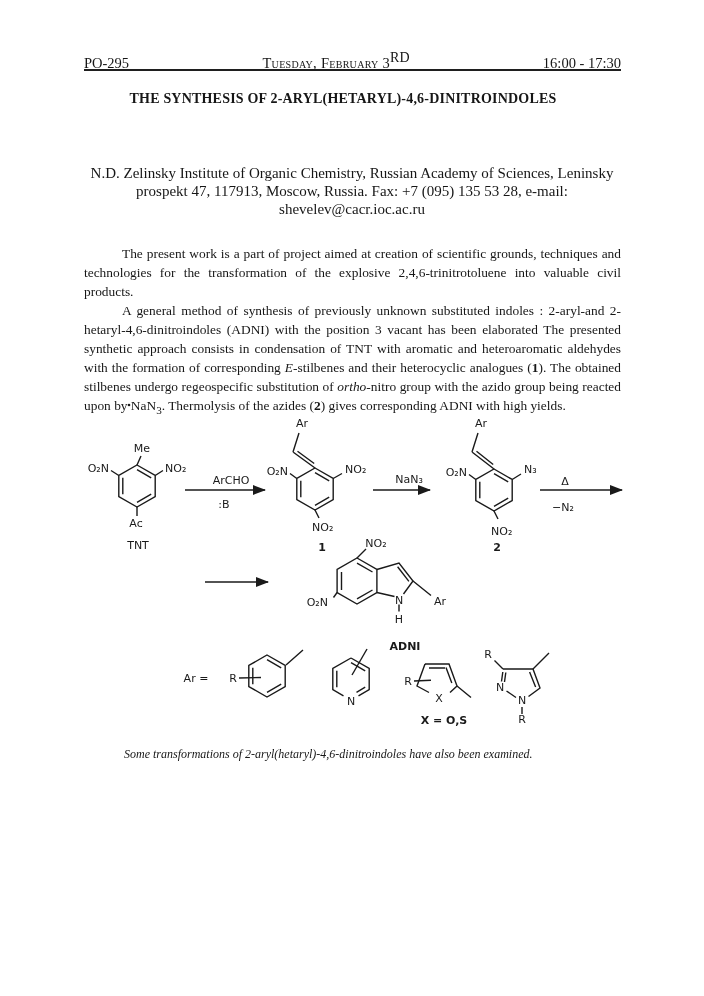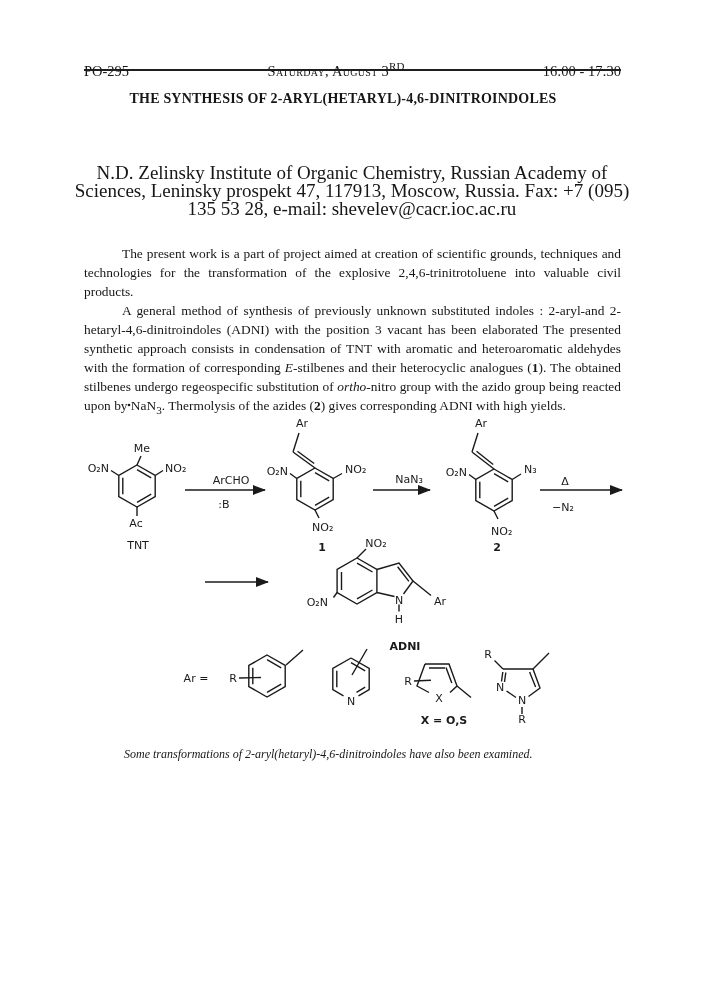--- a/index.html
+++ b/index.html
@@ -1,30 +1,30 @@
 <!DOCTYPE html>
 <html><head>
 <meta charset="utf-8">
 <style>
   html,body{margin:0;padding:0;background:#ffffff;}
   .page{position:relative;width:704px;height:996px;background:#ffffff;
         font-family:"Liberation Serif",serif;color:#161616;overflow:hidden;}
-  .header{position:absolute;top:60px;left:84px;width:537px;display:flex;
+  .header{position:absolute;top:50px;left:84px;width:537px;display:flex;
           justify-content:space-between;align-items:baseline;font-size:14.5px;}
   .header .hc{font-variant:small-caps;letter-spacing:.3px;}
-  .header sup{font-size:11px;vertical-align:super;letter-spacing:0;}
+  .header sup{font-size:14px;vertical-align:super;letter-spacing:0;}
   .rule{position:absolute;top:69px;left:84px;width:537px;height:0;
         border-top:2.8px solid #1f1f1f;}
   .title{position:absolute;top:91px;left:51px;width:584px;text-align:center;
          font-weight:bold;font-size:14px;letter-spacing:.2px;}
   .authors{position:absolute;top:123px;left:84px;width:537px;text-align:center;
            font-size:13.5px;line-height:18px;}
   .authors .ul{text-decoration:underline;}
   .affil{position:absolute;top:164px;left:64px;width:576px;text-align:center;
-         font-size:19px;line-height:18px;}
+         font-size:15px;line-height:18px;}
   .bodytext{position:absolute;top:216px;left:84px;width:537px;font-size:13.4px;
             line-height:19px;text-align:justify;margin-top:28px;}
   .bodytext p{margin:0;text-indent:38px;}
   .closing{position:absolute;top:747px;left:84px;width:537px;font-size:12px;
            text-indent:40px;font-style:italic;}
   .ack{position:absolute;top:780px;left:84px;width:537px;font-size:13.4px;
        line-height:19px;text-align:justify;}
   .ack b{letter-spacing:.2px;}
   .scheme{position:absolute;top:400px;left:60px;}
   .scheme text{font-family:"DejaVu Sans",sans-serif;font-size:11px;fill:#1a1a1a;}
@@ -32,21 +32,21 @@
   .scheme line,.scheme path{stroke:#1a1a1a;stroke-width:1.4;fill:none;}
   .scheme path.fill{fill:#1a1a1a;stroke:none;}
 </style>
 </head>
 <body>
 
 <div class="page">
 
   <div class="header">
     <span>PO-295</span>
-    <span class="hc"><span>Saturday, August 3</span><sup>RD</sup></span>
+    <span class="hc"><span>Tuesday, February 3</span><sup>RD</sup></span>
     <span>16:00 - 17:30</span>
   </div>
   <div class="rule"></div>
 
   <div class="title">THE SYNTHESIS OF 2-ARYL(HETARYL)-4,6-DINITROINDOLES</div>
 
 
   <div class="affil">N.D. Zelinsky Institute of Organic Chemistry, Russian Academy of Sciences, Leninsky prospekt 47, 117913, Moscow, Russia.  Fax: +7 (095) 135 53 28, e-mail: shevelev@cacr.ioc.ac.ru</div>
 
   <div class="bodytext">

